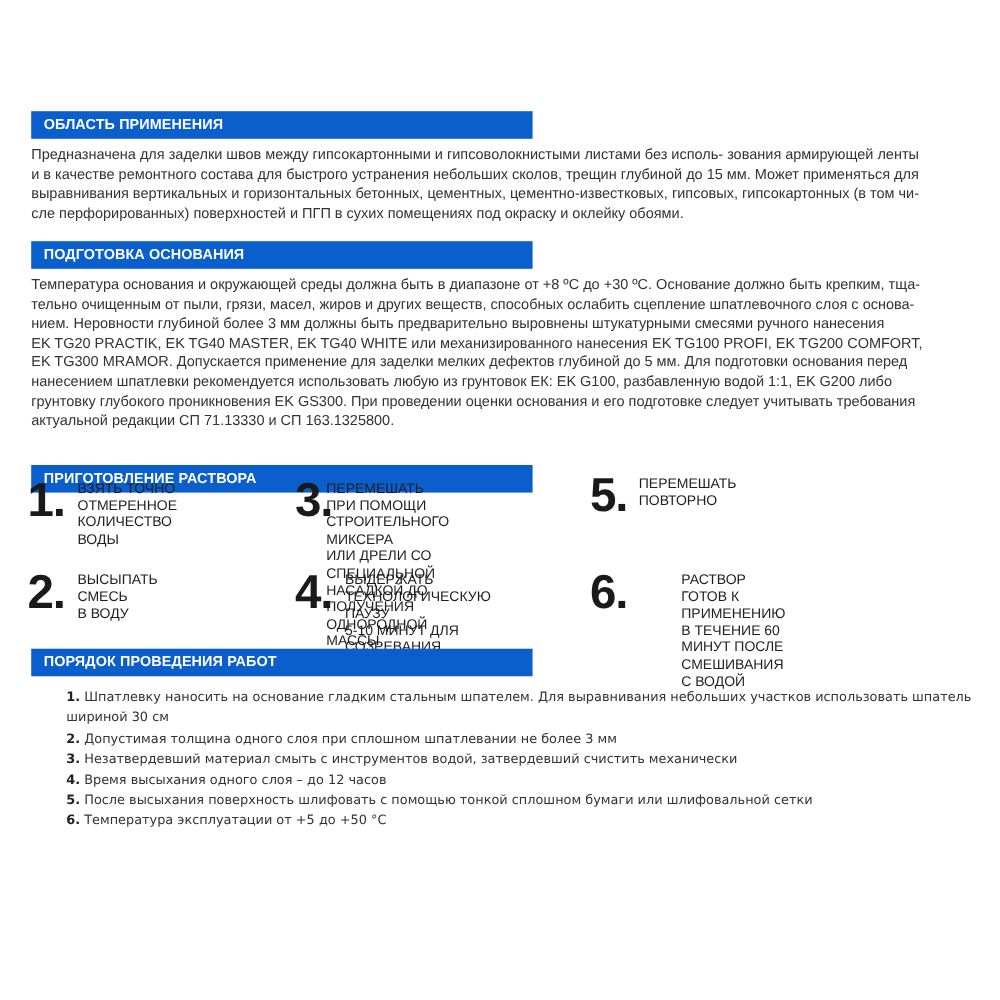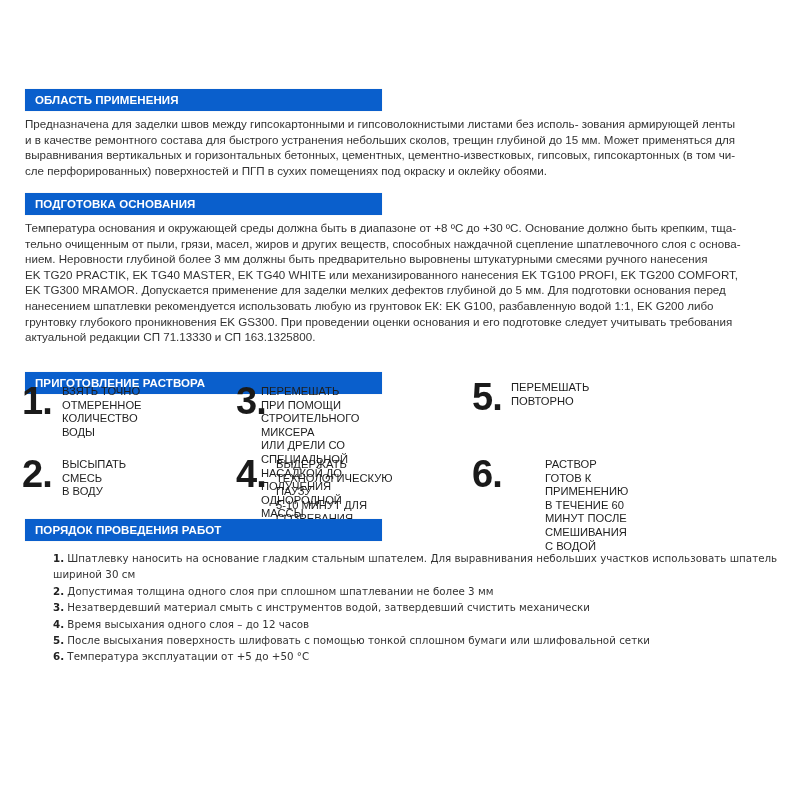--- a/index.html
+++ b/index.html
@@ -1,18 +1,18 @@
 <!DOCTYPE html>
 <html><head>
   <meta charset="utf-8">
   <style>
     html, body { margin: 0; padding: 0; background: #ffffff; }
     body { width: 800px; height: 800px; position: relative; overflow: hidden;
            font-family: "Liberation Sans", sans-serif; color: #2b2b2b; }
-    .bar { position: absolute; left: 25px; width: 357px; height: 22px;
+    .bar { position: absolute; left: 25px; width: 401px; height: 22px;
            background: #0a5fcc; color: #ffffff; font-weight: bold;
            font-size: 11.5px; line-height: 22px; padding-left: 10px; box-sizing: border-box;
            letter-spacing: 0.1px; box-shadow: 0 0 1px rgba(0,0,0,0.15); }
     .para { position: absolute; left: 25px; width: 770px; font-size: 11.6px;
             line-height: 15.6px; color: #333333; }
     .step { position: absolute; }
     .step .num { position: absolute; left: 0; top: 0; font-size: 38px; font-weight: bold;
                  color: #1a1a1a; line-height: 38px; letter-spacing: -1px; }
     .step .num .dot { font-size: 38px; }
     .step .txt { position: absolute; top: 3px; font-size: 11.2px; line-height: 13.6px;
@@ -28,21 +28,21 @@
 <div class="para" style="top:116px;">
   <div>Предназначена для заделки швов между гипсокартонными и гипсоволокнистыми листами без исполь- зования армирующей ленты</div>
   <div>и в качестве ремонтного состава для быстрого устранения небольших сколов, трещин глубиной до 15 мм. Может применяться для</div>
   <div>выравнивания вертикальных и горизонтальных бетонных, цементных, цементно-известковых, гипсовых, гипсокартонных (в том чи-</div>
   <div>сле перфорированных) поверхностей и ПГП в сухих помещениях под окраску и оклейку обоями.</div>
 </div>
 
 <div class="bar" style="top:193px;">ПОДГОТОВКА ОСНОВАНИЯ</div>
 <div class="para" style="top:220px;">
   <div>Температура основания и окружающей среды должна быть в диапазоне от +8 ºС до +30 ºС. Основание должно быть крепким, тща-</div>
-  <div>тельно очищенным от пыли, грязи, масел, жиров и других веществ, способных наждачной сцепление шпатлевочного слоя с основа-</div>
+  <div>тельно очищенным от пыли, грязи, масел, жиров и других веществ, способных ослабить сцепление шпатлевочного слоя с основа-</div>
   <div>нием. Неровности глубиной более 3 мм должны быть предварительно выровнены штукатурными смесями ручного нанесения</div>
   <div>EK TG20 PRACTIK, EK TG40 MASTER, EK TG40 WHITE или механизированного нанесения EK TG100 PROFI, EK TG200 COMFORT,</div>
   <div>EK TG300 MRAMOR. Допускается применение для заделки мелких дефектов глубиной до 5 мм. Для подготовки основания перед</div>
   <div>нанесением шпатлевки рекомендуется использовать любую из грунтовок ЕК: EK G100, разбавленную водой 1:1, EK G200 либо</div>
   <div>грунтовку глубокого проникновения EK GS300. При проведении оценки основания и его подготовке следует учитывать требования</div>
   <div>актуальной редакции СП 71.13330 и СП 163.1325800.</div>
 </div>
 
 <div class="bar" style="top:372px;">ПРИГОТОВЛЕНИЕ РАСТВОРА</div>
 

